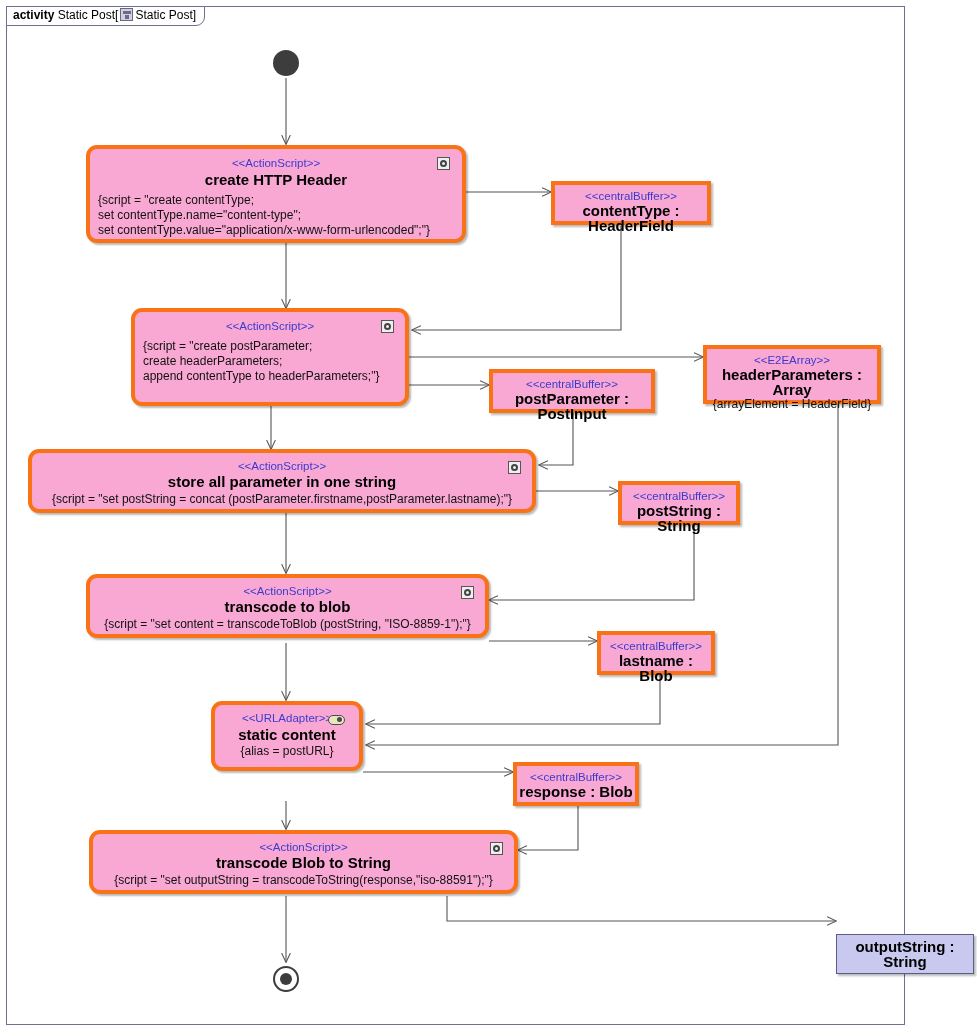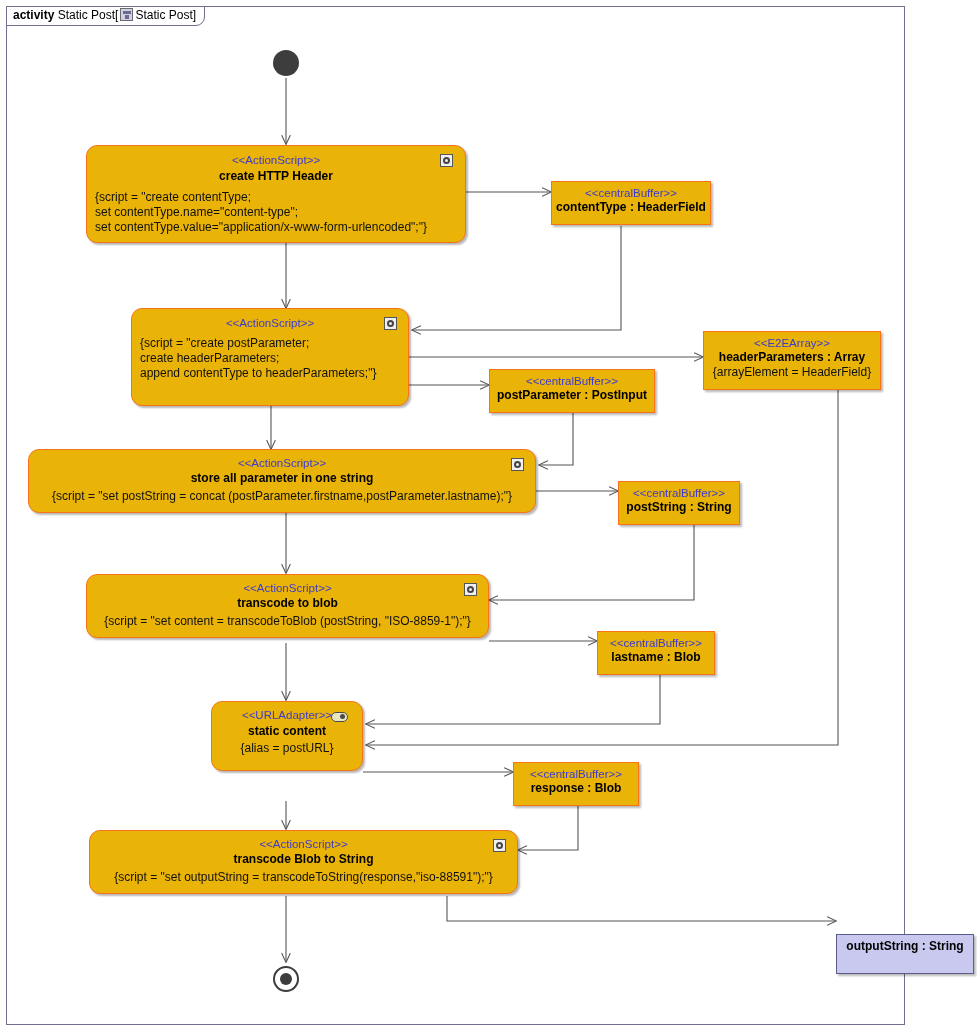--- a/index.html
+++ b/index.html
@@ -11,28 +11,28 @@
   .frame-tab{position:absolute;left:6px;top:6px;height:20px;border:1px solid #6f6f8f;background:#ffffff;
     box-sizing:border-box;padding:1px 8px 0 6px;font-size:12px;color:#000;white-space:nowrap;
     border-bottom-right-radius:9px;}
   .frame-tab b{font-weight:bold;}
   .tab-icon{display:inline-block;width:13px;height:13px;vertical-align:-2px;margin:0 2px;
     border:1px solid #6b6b6b;background:#cfcfe8;position:relative;box-sizing:border-box;}
   .tab-icon:before{content:"";position:absolute;left:2px;top:2px;width:8px;height:3px;background:#6b6b8c;}
   .tab-icon:after{content:"";position:absolute;left:4px;top:6px;width:4px;height:4px;background:#6b6b8c;}
 
   
-  .node{position:absolute;box-sizing:border-box;background:#eab308;border:1px solid #f97316;
+  .node{position:absolute;box-sizing:border-box;background:#f9a8d4;border:4px solid #f97316;
     box-shadow:2px 2px 2px rgba(0,0,0,0.28);}
   .act{border-radius:11px;}
   .buf{border-radius:0;}
   .pin{background:#c9c9f0;border:1px solid #5c5c8a;border-radius:0;}
 
   .stereo{color:#3a3ad0;font-size:11.5px;text-align:center;line-height:14px;}
-  .nm{font-weight:bold;font-size:12px;text-align:center;color:#000;line-height:15px;}
+  .nm{font-weight:bold;font-size:15px;text-align:center;color:#000;line-height:15px;}
   .scr{font-size:12px;color:#111;line-height:15px;white-space:pre;}
   .scr.c{text-align:center;}
   .tag{font-size:12px;color:#111;text-align:center;line-height:15px;}
 
   
   .scriptbadge{position:absolute;width:13px;height:13px;border:1px solid #555;background:#efefef;
     box-sizing:border-box;}
   .scriptbadge i{position:absolute;left:2px;top:2px;width:7px;height:7px;border:2px solid #444;
     border-radius:50%;box-sizing:border-box;}
   .adapterbadge{position:absolute;width:17px;height:10px;border:1.5px solid #4a4a4a;border-radius:5px;
@@ -136,21 +136,21 @@
     <div class="scr" style="margin:6px 0 0 8px;">{script = "create postParameter;
 create headerParameters;
 append contentType to headerParameters;"}</div>
   </div>
 
   <div class="node buf" style="left:489px;top:369px;width:166px;height:44px;">
     <div class="stereo" style="margin-top:4px;">&lt;&lt;centralBuffer&gt;&gt;</div>
     <div class="nm">postParameter : PostInput</div>
   </div>
 
-  <div class="node buf" style="left:703px;top:331px;width:178px;height:59px;">
+  <div class="node buf" style="left:703px;top:345px;width:178px;height:59px;">
     <div class="stereo" style="margin-top:4px;">&lt;&lt;E2EArray&gt;&gt;</div>
     <div class="nm">headerParameters : Array</div>
     <div class="tag">{arrayElement = HeaderField}</div>
   </div>
 
   <div class="node act" style="left:28px;top:449px;width:508px;height:64px;">
     <div class="scriptbadge" style="right:11px;top:8px;">
         <i></i>
       </div>
     <div class="stereo" style="margin-top:6px;">&lt;&lt;ActionScript&gt;&gt;</div>

